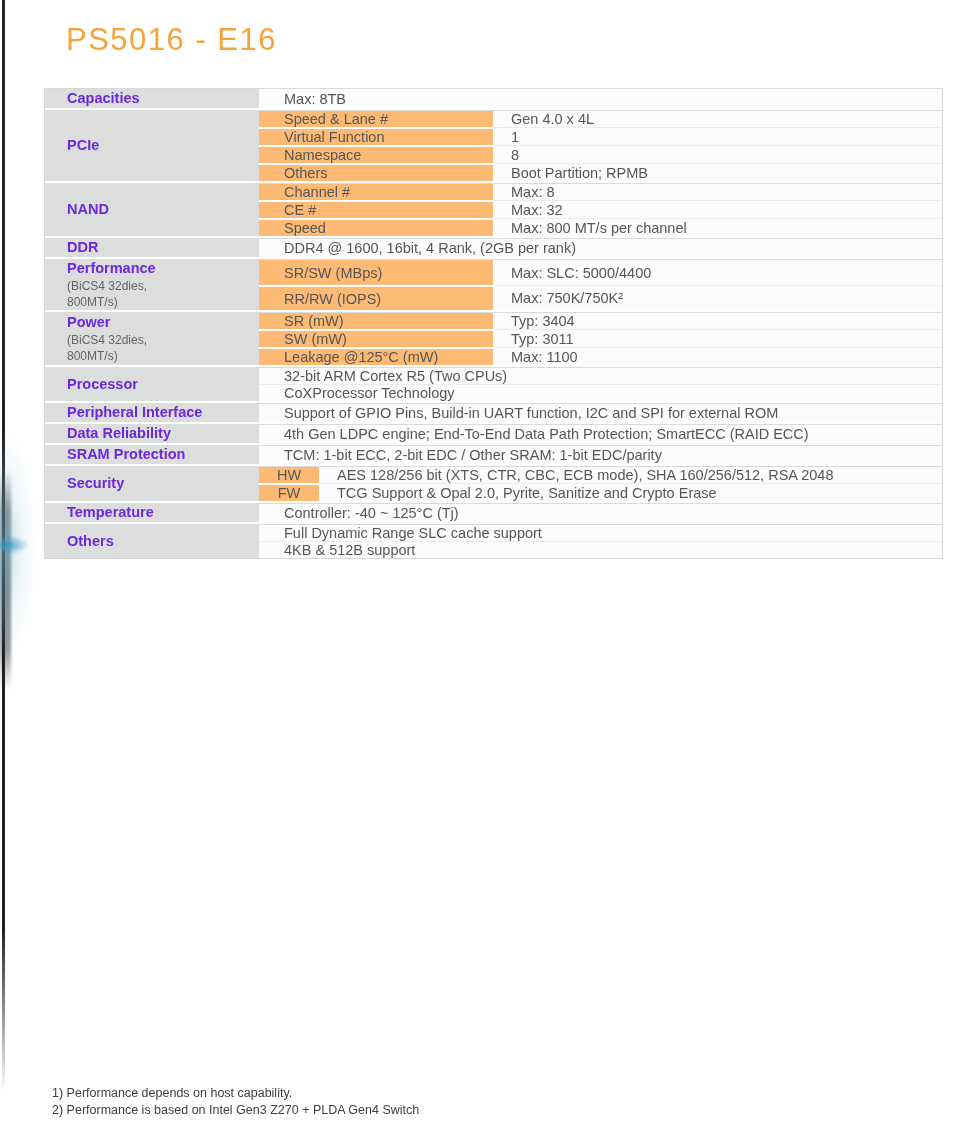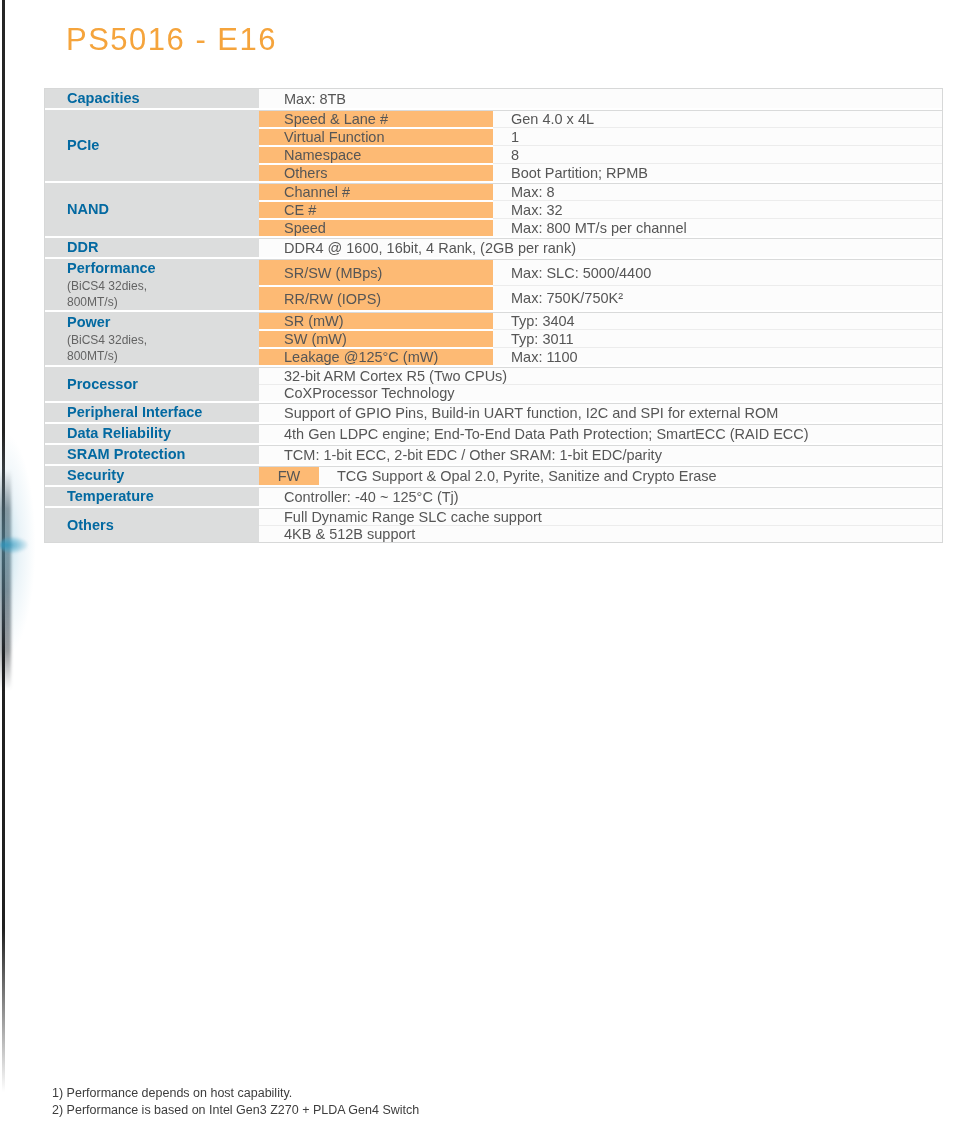--- a/index.html
+++ b/index.html
@@ -40,21 +40,21 @@
     border:1px solid #d7d8d8;background:#ffffff;
   }
   .section{display:flex;align-items:stretch;}
   .section + .section{margin-top:2px;}
   .section + .section .rowsarea{border-top:1px solid #d9dada;}
   .labelcol{
     width:214px;flex:0 0 214px;background:#dcdddd;
     display:flex;flex-direction:column;justify-content:center;
     padding-left:22px;box-sizing:border-box;
   }
-  .labelcol .lbl{font-size:14.5px;font-weight:700;color:#0369a1;line-height:19px;}
+  .labelcol .lbl{font-size:14.5px;font-weight:700;color:#6d28d9;line-height:19px;}
   .labelcol .sublbl{font-size:12px;font-weight:400;color:#636363;line-height:16px;}
   .rowsarea{flex:1;display:flex;flex-direction:column;box-sizing:border-box;}
   .row{display:flex;height:38px;flex:1;}
   .subcol{
     width:234px;flex:0 0 234px;background:#fdba74;
     display:flex;align-items:center;padding-left:25px;box-sizing:border-box;
     font-size:14.5px;color:#565656;
   }
   .subcol.narrow{width:60px;flex:0 0 60px;padding-left:0;justify-content:center;}
   .valcol{
@@ -234,20 +234,24 @@
       </div>
     </div>
   </div>
 
   <div class="section">
     <div class="labelcol">
       <span class="lbl">Security</span>
     </div>
     <div class="rowsarea">
       <div class="row">
+        <div class="subcol narrow">HW</div>
+        <div class="valcol">AES 128/256 bit (XTS, CTR, CBC, ECB mode), SHA 160/256/512, RSA 2048</div>
+      </div>
+      <div class="row">
         <div class="subcol narrow">FW</div>
         <div class="valcol">TCG Support &amp; Opal 2.0, Pyrite, Sanitize and Crypto Erase</div>
       </div>
     </div>
   </div>
 
   <div class="section">
     <div class="labelcol">
       <span class="lbl">Temperature</span>
     </div>

